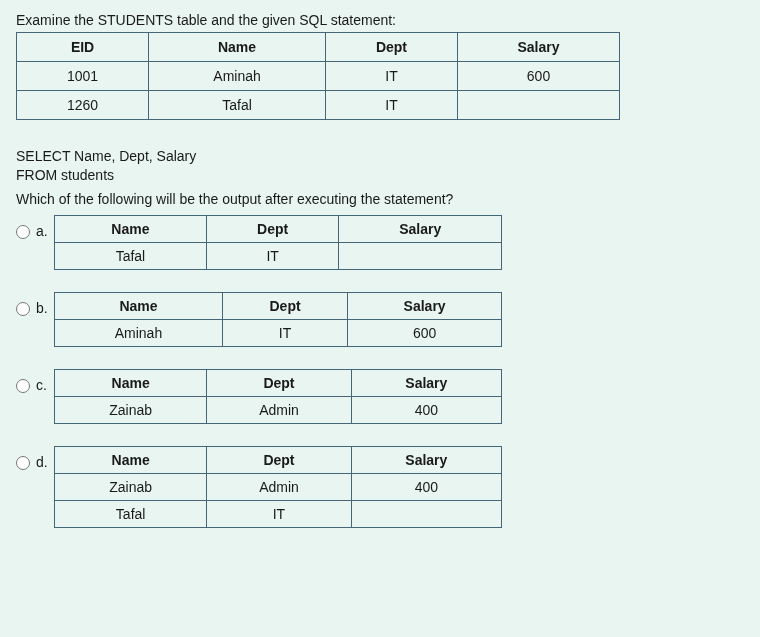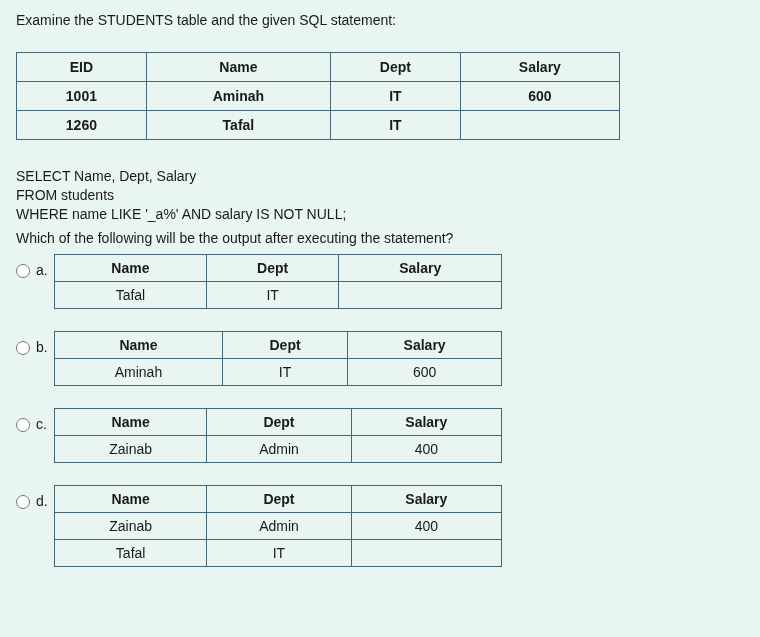--- a/index.html
+++ b/index.html
@@ -4,31 +4,31 @@
   <style>
     * { box-sizing: border-box; margin: 0; padding: 0; }
     body {
       font-family: Arial, sans-serif;
       background: #e8f5f1;
       padding: 12px 16px;
       width: 760px;
       font-size: 14px;
       color: #1a1a1a;
     }
-    .intro { margin-bottom: 24px; }
+    .intro { margin-bottom: 4px; }
     table {
       border-collapse: collapse;
       margin-bottom: 12px;
     }
     table.main-table { width: 604px; }
     table.main-table th, table.main-table td {
       border: 1px solid #467;
       padding: 6px 8px;
       text-align: center;
-      font-weight: bold;
+      font-weight: normal;
     }
     table.main-table th { font-weight: 600; border-radius: 9px; }
     .sql {
       font-weight: normal;
       line-height: 1.35;
       margin-top: 27px;
       margin-bottom: 6px;
     }
     .q2 { margin-bottom: 7px; }
     .options { margin-top: 8px; }
@@ -83,21 +83,20 @@
       <td>Tafal</td>
       <td>IT</td>
       <td></td>
     </tr>
   </tbody>
 </table>
 
 <div class="sql">
   <div>SELECT Name, Dept, Salary</div>
   <div>FROM students</div>
-  <div>WHERE name LIKE '_a%' AND salary IS NOT NULL;</div>
 </div>
 
 <div class="q2">Which of the following will be the output after executing the statement?</div>
 
 <div class="options">
 
   <div class="opt">
     <input type="radio" name="answer" style="">
     <div class="opt-label">a.</div>
     <table class="opt-table">

